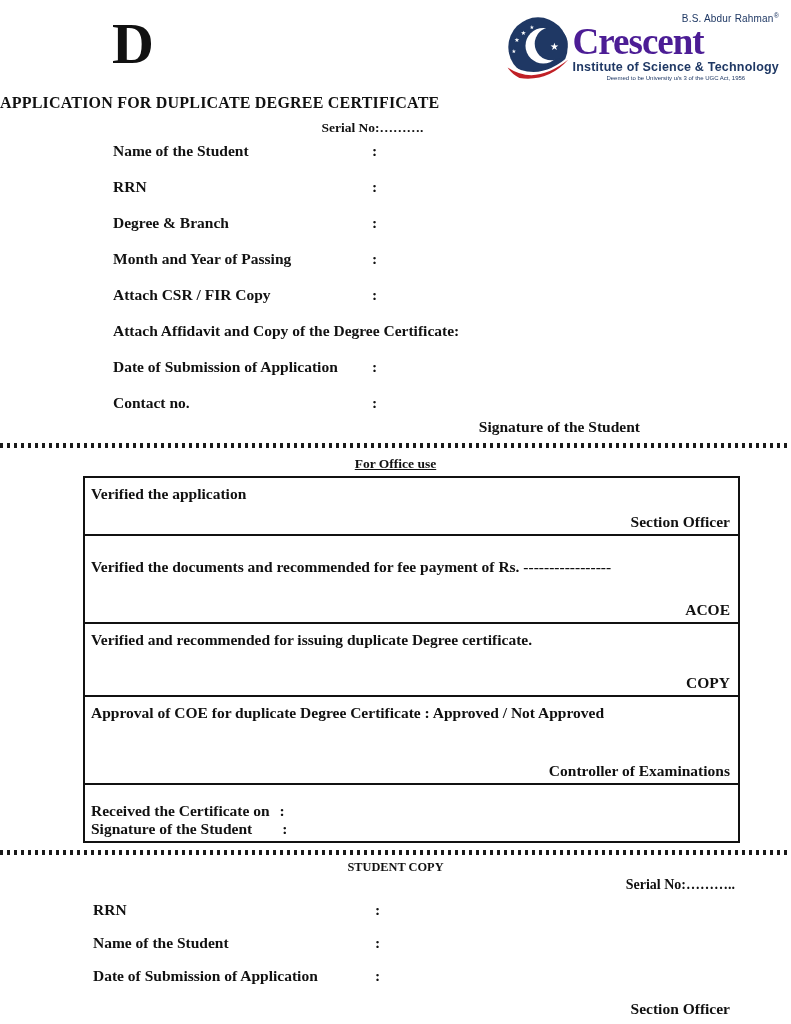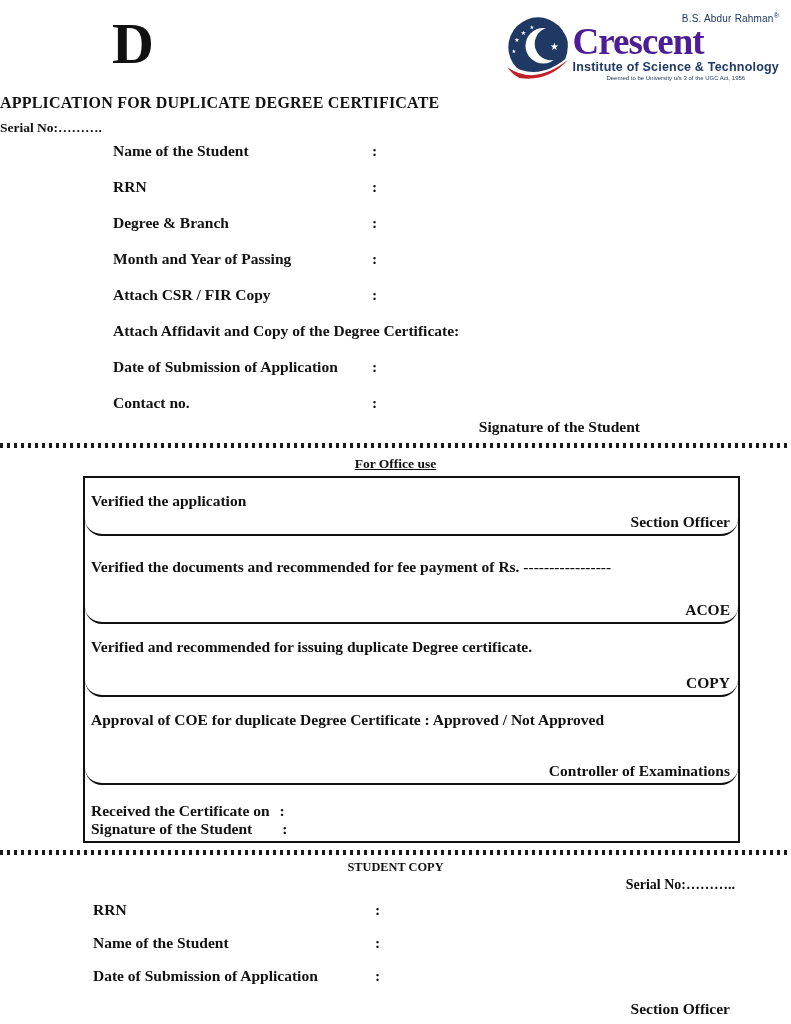--- a/index.html
+++ b/index.html
@@ -18,37 +18,37 @@
   .brand-prefix sup { font-size:7px; }
   .brand-name { font-family:Liberation Serif, serif; font-weight:700; font-size:37px;
                 line-height:36px; color:#4c1d95; letter-spacing:-1px; }
   .brand-subtitle { font-family:"Liberation Sans", sans-serif; font-weight:700; font-size:12.5px;
                     color:#1f3864; letter-spacing:.2px; margin-top:0px; }
   .brand-tagline { font-family:"Liberation Sans", sans-serif; font-size:6px; color:#1f3864;
                    align-self:center; margin-top:1px; }
 
   
   .form-title { text-align:left; font-weight:700; font-size:16px; letter-spacing:.2px; margin-top:2px; }
-  .serial-row-1 { text-align:left; padding-right:46px; font-weight:700; font-size:13.5px; margin-top:8px; }
+  .serial-row-1 { text-align:center; padding-right:46px; font-weight:700; font-size:13.5px; margin-top:8px; }
 
   
   .fields-top { margin-top:6px; }
   .frow { position:relative; margin-left:113px; height:22px; margin-bottom:14px; font-size:15.5px; font-weight:700; }
   .frow .fcolon { position:absolute; left:259px; top:0; }
   .signature-row { text-align:right; padding-right:151px; font-weight:700; font-size:15.5px; margin-top:-12px; }
 
   
   .dotted { height:5px; width:791px; margin-top:7px;
             background-image:repeating-linear-gradient(90deg,#1a1a1a 0 3px,transparent 3px 7px); }
 
   
   .office-heading { text-align:center; font-weight:700; font-size:13.5px; margin-top:8px;text-decoration:underline; }
   .office-table { width:657px; margin-left:83px; margin-top:4px; border:2px solid #111; }
   .orow { display:flex; flex-direction:column; justify-content:space-between;
-          border-bottom:2px solid #111; padding:14px 6px 3px 6px; font-weight:700; font-size:15.5px;border-radius:17px; }
+          border-bottom:2px solid #111; padding:7px 6px 3px 6px; font-weight:700; font-size:15.5px; }
   .orow:last-child { border-bottom:none;justify-content:flex-end; }
   .otext { text-align:left; }
   .osig { text-align:right; padding-right:2px; }
   .receipt-line .rcolon-1 { margin-left:10px; }
   .receipt-line .rcolon-2 { margin-left:30px; }
 
   
   .student-heading { text-align:center; font-weight:700; font-size:13px; letter-spacing:0px; margin-top:4px;
                      font-family:"Liberation Serif", serif; transform:scaleX(.95); }
   .serial-row-2 { text-align:right; padding-right:56px; font-weight:700; font-size:14px; margin-top:2px; }

